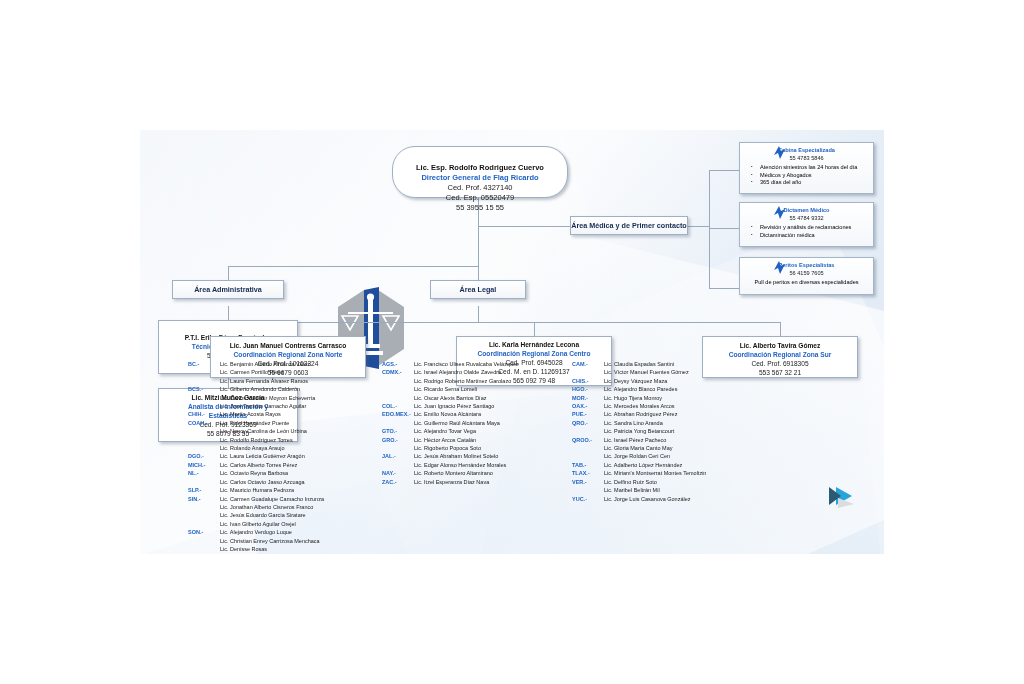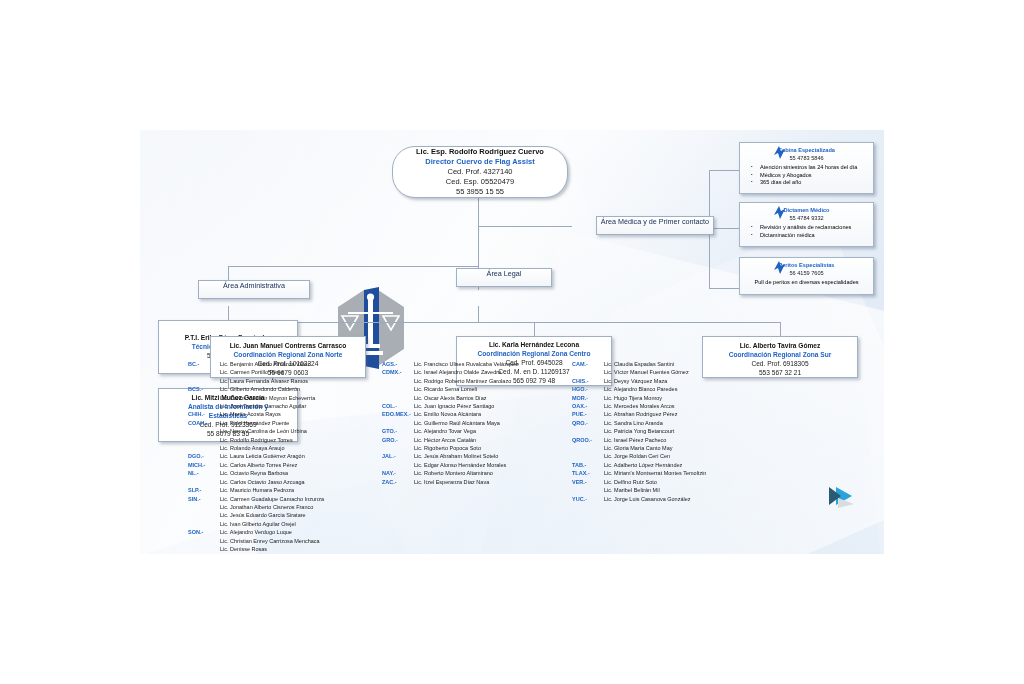--- a/index.html
+++ b/index.html
@@ -68,24 +68,24 @@
     color: #1b1b1b;
   }
   .bar-box {
     position: absolute;
     background: linear-gradient(#ffffff, #f2f5f9);
     border: 1px solid #9fb0c4;
     box-shadow: 2px 2px 3px rgba(80,95,115,0.35);
     box-sizing: border-box;
     text-align: center;
     color: #152a52;
-    font-weight: normal;
+    font-weight: bold;
     display: flex;
+    align-items: center;
     justify-content: center;
-    margin-left: 26px;
   }
   .nm { font-weight: bold; color: #111111; }
   .rol { color: #1f62c4; font-weight: bold; }
   .ced { color: #222222; }
 
   
   .svc {
     position: absolute;
     background: linear-gradient(#ffffff, #f4f7fb);
     border: 1px solid #a5b5c8;
@@ -169,37 +169,37 @@
   <div class="line v" style="left:148px; top:192px; height:14px;"></div>
   <div class="line v" style="left:394px; top:192px; height:14px;"></div>
   <div class="line v" style="left:640px; top:192px; height:14px;"></div>
 
   <div class="line h" style="left:547px; top:96px; width:22px;"></div>
   <div class="line v" style="left:569px; top:40px; height:118px;"></div>
   <div class="line h" style="left:569px; top:40px; width:30px;"></div>
   <div class="line h" style="left:569px; top:98px; width:30px;"></div>
   <div class="line h" style="left:569px; top:158px; width:30px;"></div>
 
-  <div class="box" id="director-box" style="left:252px; top:16px; width:176px; height:52px; padding-top:0; font-size:7.5px; line-height:10px;border-radius:23px;">
+  <div class="box" id="director-box" style="left:252px; top:16px; width:176px; height:52px; padding-top:16px; font-size:7.5px; line-height:10px;border-radius:23px;">
     <div class="nm">Lic. Esp.  Rodolfo Rodriguez Cuervo</div>
-    <div class="rol">Director Cuervo de Flag Assist</div>
+    <div class="rol">Director General de Flag Ricardo</div>
     <div class="ced">Ced. Prof. 4327140</div>
     <div class="ced">Ced. Esp. 05520479</div>
     <div class="ced">55 3955 15 55</div>
   </div>
 
   <div class="bar-box" style="left:430px; top:86px; width:118px; height:19px; font-size:7.2px;">
     <span>Área Médica y de Primer contacto</span>
   </div>
 
   <div class="bar-box" style="left:32px; top:150px; width:112px; height:19px; font-size:7.2px;">
     <span>Área Administrativa</span>
   </div>
 
-  <div class="bar-box" style="left:290px; top:138px; width:96px; height:19px; font-size:7.2px;">
+  <div class="bar-box" style="left:290px; top:150px; width:96px; height:19px; font-size:7.2px;">
     <span>Área Legal</span>
   </div>
 
   <div class="svc" style="left:599px; top:12px; width:135px; height:52px; font-size:5.6px; line-height:7.6px;">
     <div class="svc-icon">
       <svg width="12" height="13" viewBox="0 0 12 13">
           <path d="M5 0 L7 5 L11 3 L6 13 L4 7 L0 9 Z" fill="#1f62c4"></path>
         </svg>
     </div>
     <div class="svc-title">Cabina Especializada</div>

